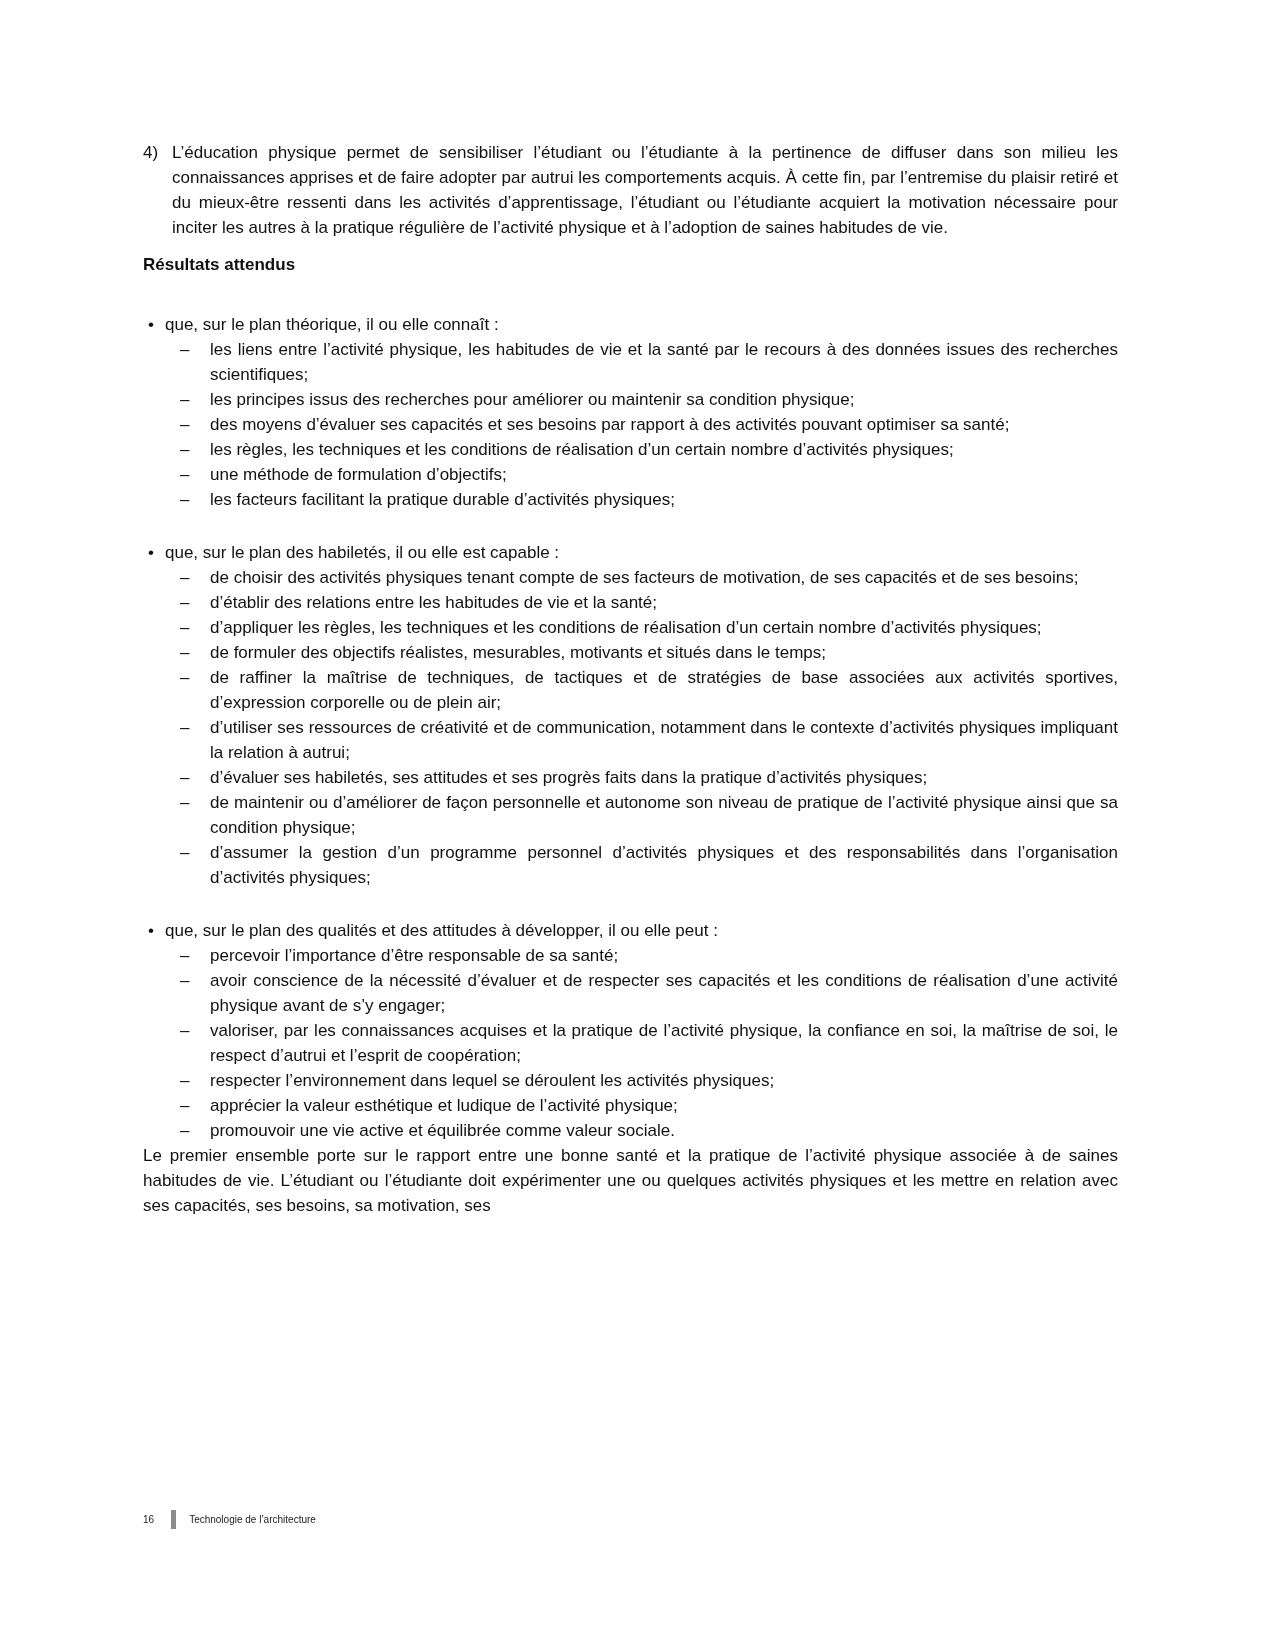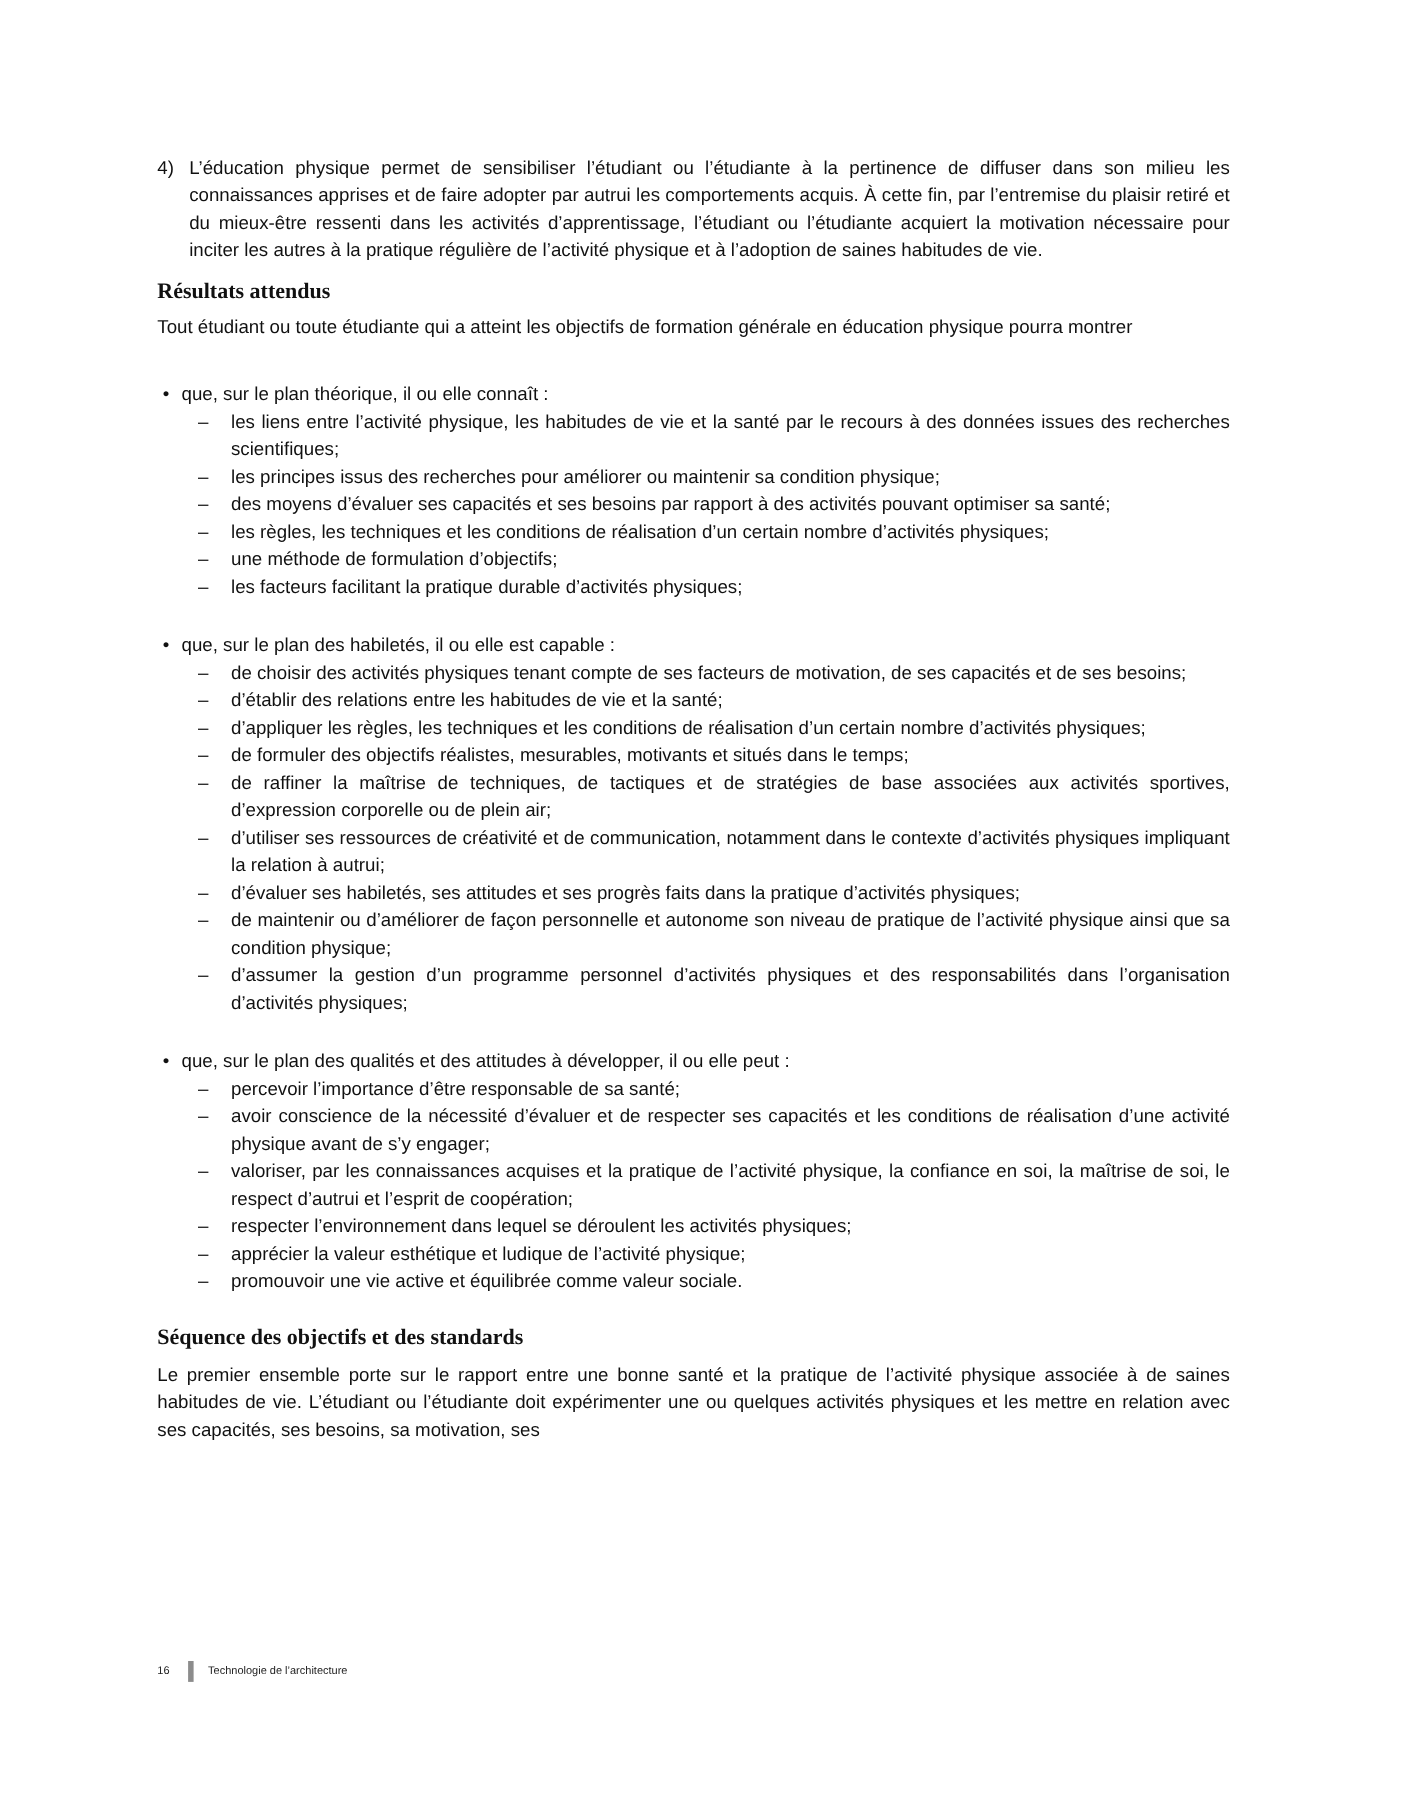--- a/index.html
+++ b/index.html
@@ -24,25 +24,24 @@
     left: 143px;
     width: 975px;
     font-size: 17px;
     line-height: 25px;
   }
   .numbered-item { display: flex; }
   .numbered-item .num { flex: none; width: 29px; }
   .numbered-item .body { flex: 1; text-align: justify; }
 
   h3.doc-heading {
-    font-size: 20px;
+    font-size: 17px;
     line-height: 22px;
     font-weight: bold;
     margin: 14px 0 9px 0;
-    font-family: Liberation Serif, serif;
   }
   h3.doc-heading.seq { margin-top: 28px; margin-bottom: 10px; }
 
   p.para { margin: 0 0 0 0; text-align: justify; }
   p.para + p.para { margin-top: 23px; }
 
   .bullet-group { margin-top: 28px; }
   .bullet-group.first { margin-top: 36px; }
 
   .lead-row { display: flex; }
@@ -76,21 +75,20 @@
 
 <div class="page">
   <div class="content">
 
     <div class="numbered-item">
       <span class="num">4)</span>
       <span class="body">L’éducation physique permet de sensibiliser l’étudiant ou l’étudiante à la pertinence de diffuser dans son milieu les connaissances apprises et de faire adopter par autrui les comportements acquis. À cette fin, par l’entremise du plaisir retiré et du mieux-être ressenti dans les activités d’apprentissage, l’étudiant ou l’étudiante acquiert la motivation nécessaire pour inciter les autres à la pratique régulière de l’activité physique et à l’adoption de saines habitudes de vie.</span>
     </div>
 
     <h3 class="doc-heading">Résultats attendus</h3>
-    <p class="para">Tout étudiant ou toute étudiante qui a atteint les objectifs de formation générale en éducation physique pourra montrer</p>
 
     <div class="bullet-group first">
       <div class="lead-row">
         <span class="marker">•</span>
         <span class="lead-text">que, sur le plan théorique, il ou elle connaît :</span>
       </div>
       <div class="sub-row">
         <span class="dash">–</span>
         <span class="sub-text">les liens entre l’activité physique, les habitudes de vie et la santé par le recours à des données issues des recherches scientifiques;</span>
       </div>
@@ -183,21 +181,20 @@
       <div class="sub-row">
         <span class="dash">–</span>
         <span class="sub-text">apprécier la valeur esthétique et ludique de l’activité physique;</span>
       </div>
       <div class="sub-row">
         <span class="dash">–</span>
         <span class="sub-text">promouvoir une vie active et équilibrée comme valeur sociale.</span>
       </div>
     </div>
 
-    <h3 class="doc-heading seq">Séquence des objectifs et des standards</h3>
     <p class="para">Le premier ensemble porte sur le rapport entre une bonne santé et la pratique de l’activité physique associée à de saines habitudes de vie. L’étudiant ou l’étudiante doit expérimenter une ou quelques activités physiques et les mettre en relation avec ses capacités, ses besoins, sa motivation, ses</p>
 
   </div>
 
   <div class="footer">
     <span>16</span>
     <span class="divider"></span>
     <span>Technologie de l’architecture</span>
   </div>
 </div>

